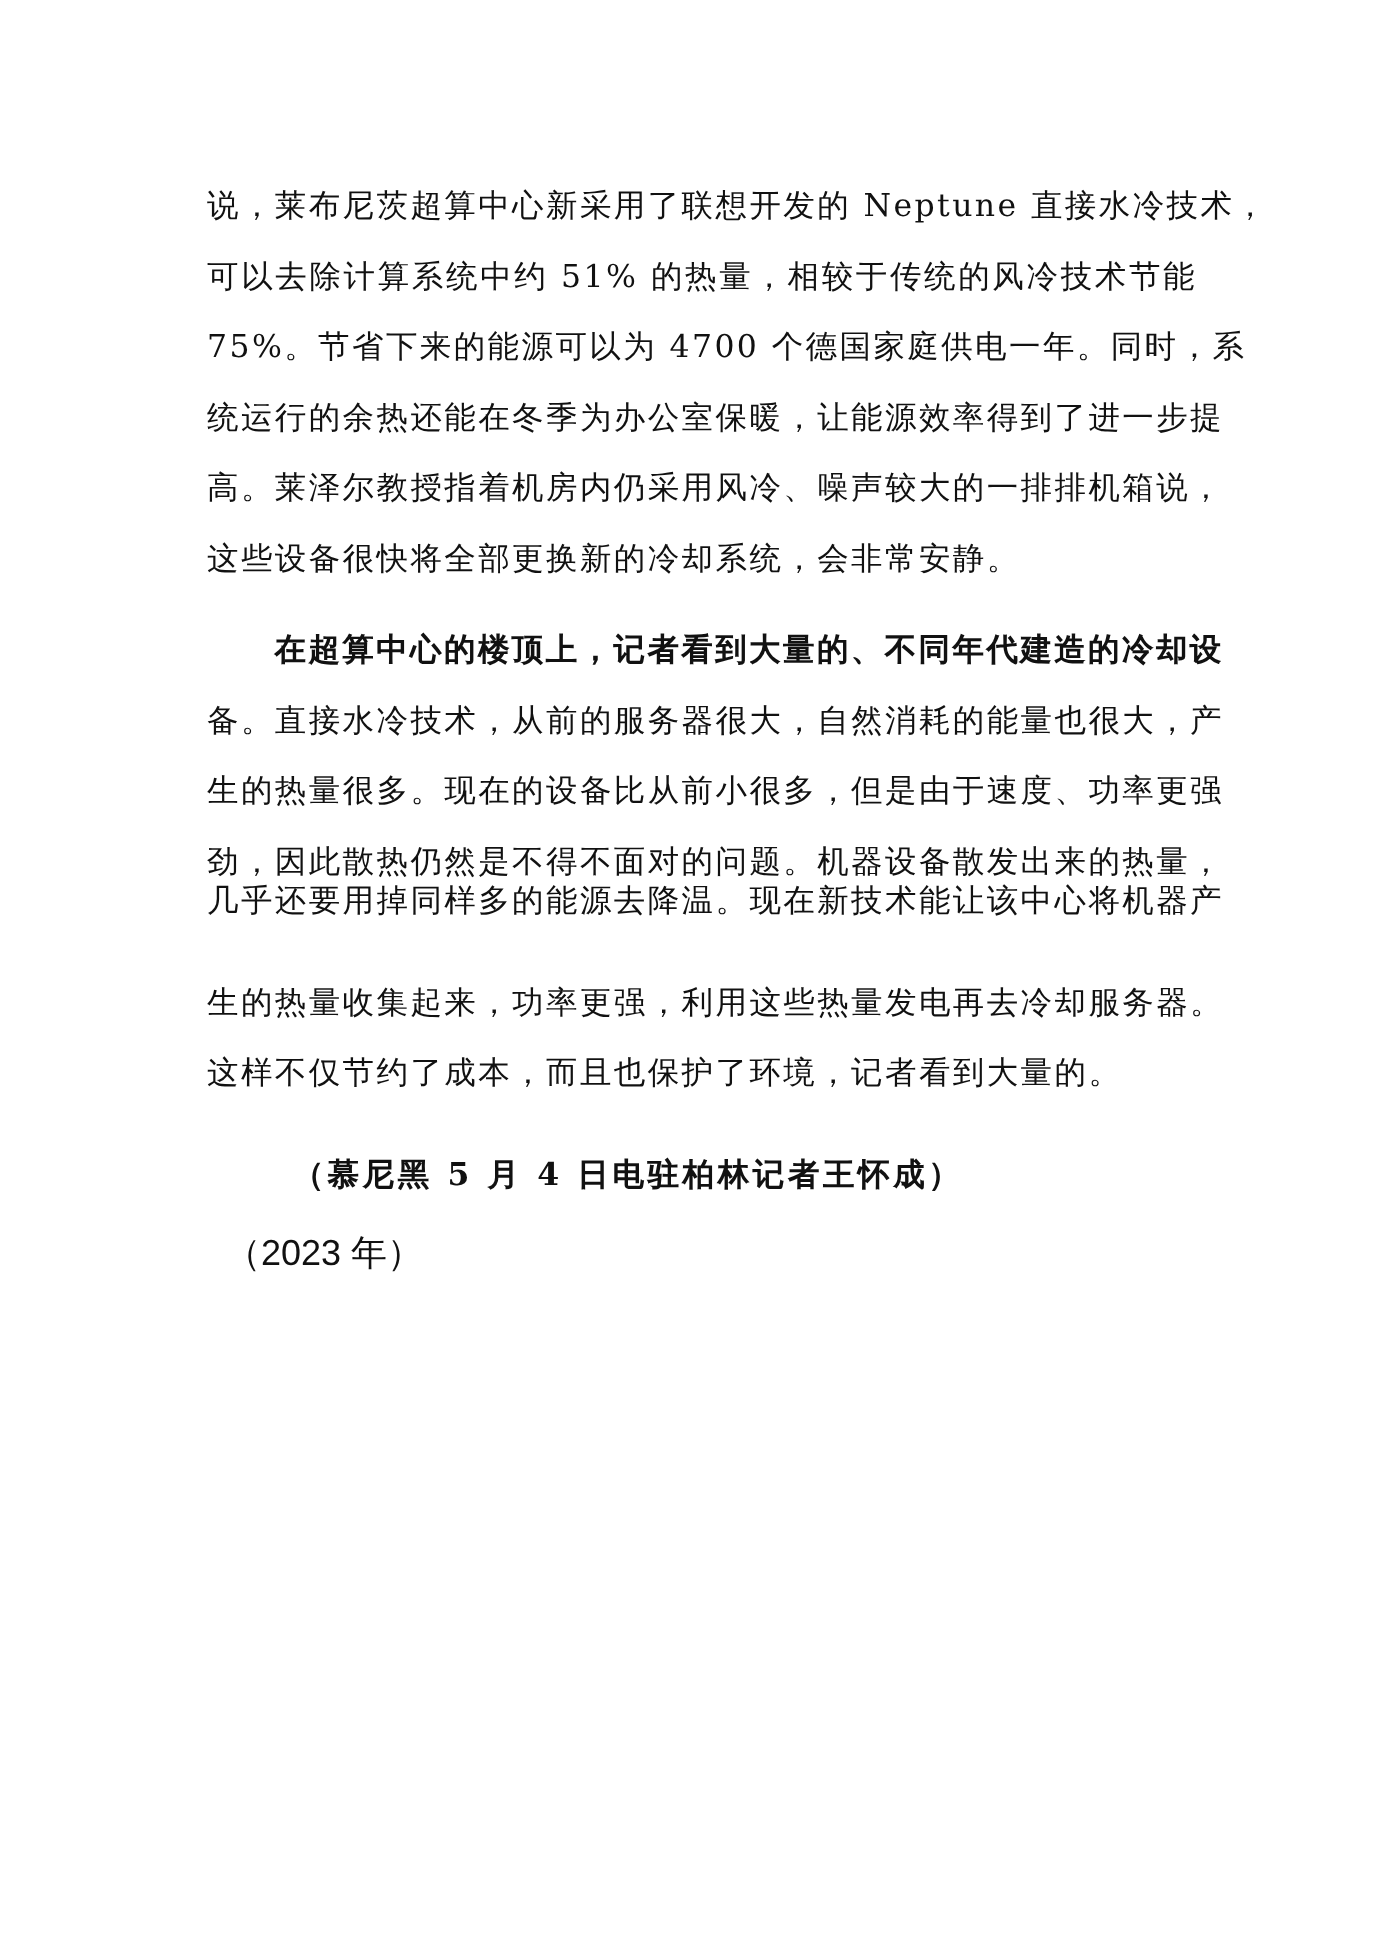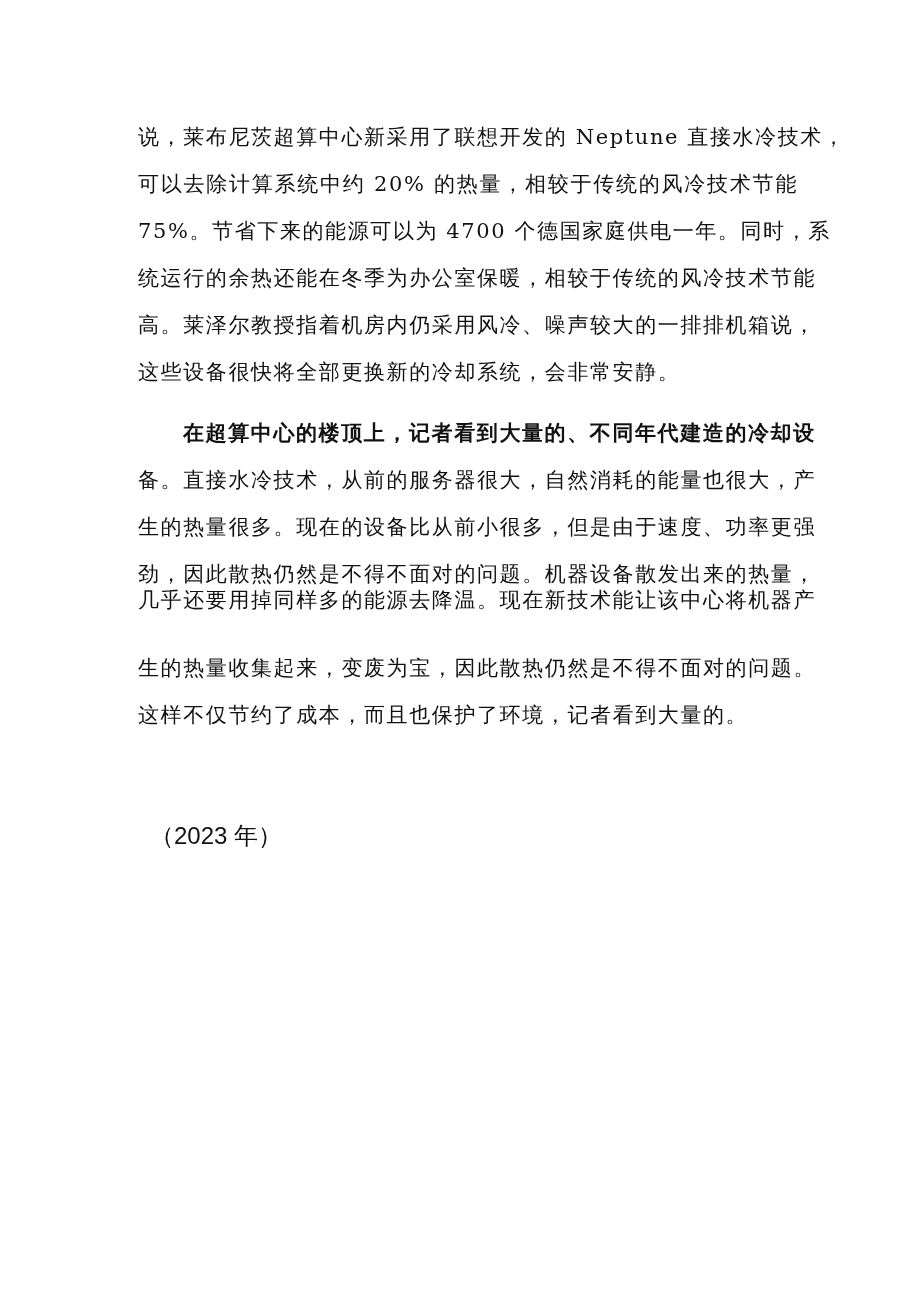--- a/index.html
+++ b/index.html
@@ -53,33 +53,34 @@
       white-space: nowrap;
     }
   </style>
 </head>
 <body>
 
 <div class="page">
 
   <div>
     <div class="line justify" style="top:123px">说，莱布尼茨超算中心新采用了联想开发的 Neptune 直接水冷技术，</div>
-    <div class="line justify" style="top:170px">可以去除计算系统中约 20% 的热量，相较于传统的风冷技术节能</div>
+    <div class="line justify" style="top:170px">可以去除计算系统中约 51% 的热量，相较于传统的风冷技术节能</div>
     <div class="line justify" style="top:217px">75%。节省下来的能源可以为 4700 个德国家庭供电一年。同时，系</div>
-    <div class="line justify" style="top:264px">统运行的余热还能在冬季为办公室保暖，相较于传统的风冷技术节能</div>
+    <div class="line justify" style="top:264px">统运行的余热还能在冬季为办公室保暖，让能源效率得到了进一步提</div>
     <div class="line justify" style="top:311px">高。莱泽尔教授指着机房内仍采用风冷、噪声较大的一排排机箱说，</div>
     <div class="line" style="top:358px">这些设备很快将全部更换新的冷却系统，会非常安静。</div>
   </div>
 
   <div>
     <div class="line justify indent" style="top:419px">在超算中心的楼顶上，记者看到大量的、不同年代建造的冷却设</div>
     <div class="line justify" style="top:466px">备。直接水冷技术，从前的服务器很大，自然消耗的能量也很大，产</div>
     <div class="line justify" style="top:513px">生的热量很多。现在的设备比从前小很多，但是由于速度、功率更强</div>
     <div class="line justify" style="top:560px">劲，因此散热仍然是不得不面对的问题。机器设备散发出来的热量，</div>
     <div class="line justify" style="top:586px">几乎还要用掉同样多的能源去降温。现在新技术能让该中心将机器产</div>
-    <div class="line justify" style="top:654px">生的热量收集起来，变废为宝，因此散热仍然是不得不面对的问题。</div>
+    <div class="line justify" style="top:654px">生的热量收集起来，功率更强，利用这些热量发电再去冷却服务器。</div>
     <div class="line" style="top:701px">这样不仅节约了成本，而且也保护了环境，记者看到大量的。</div>
   </div>
 
+  <div class="byline" style="top:769px">（慕尼黑 5 月 4 日电驻柏林记者王怀成）</div>
 
   <div class="year" style="top:822px">（2023 年）</div>
 
 </div>
 
 </body></html>

